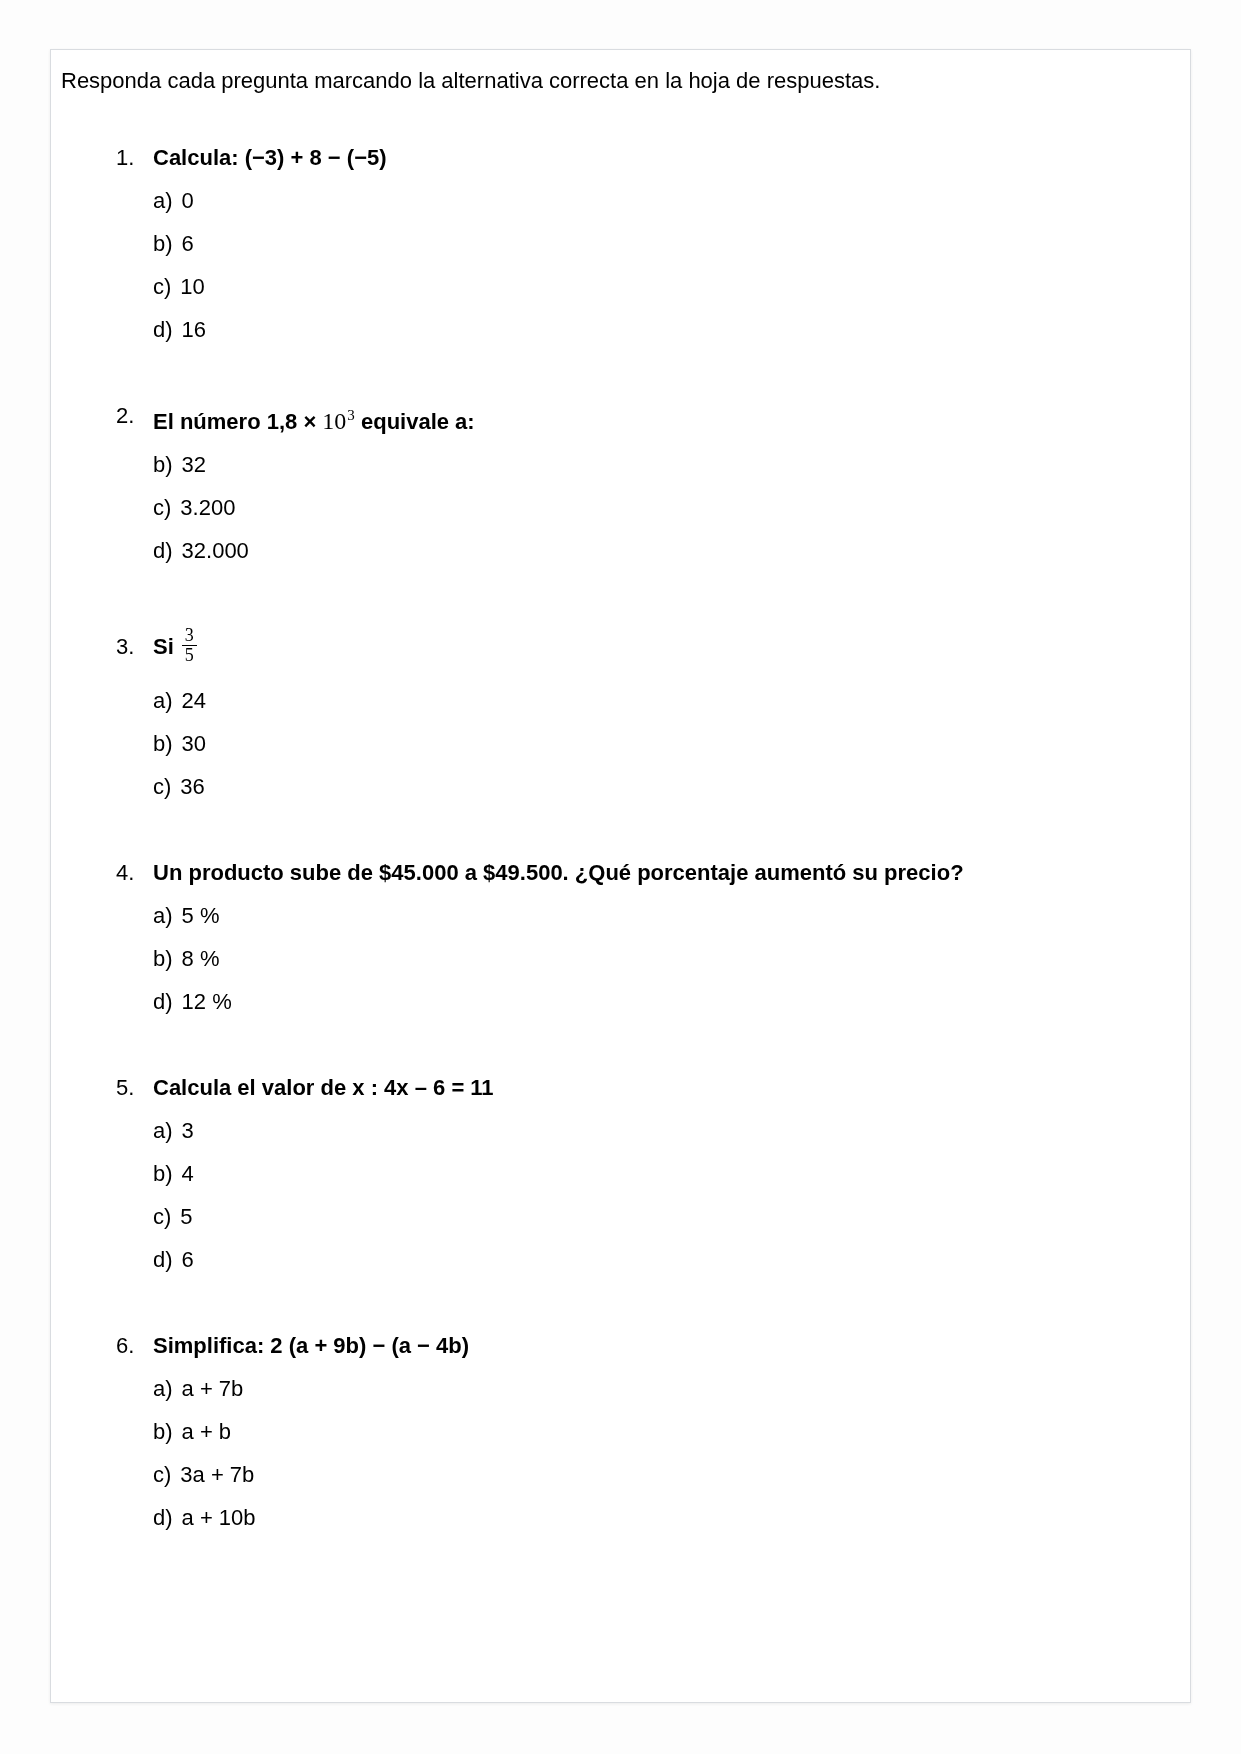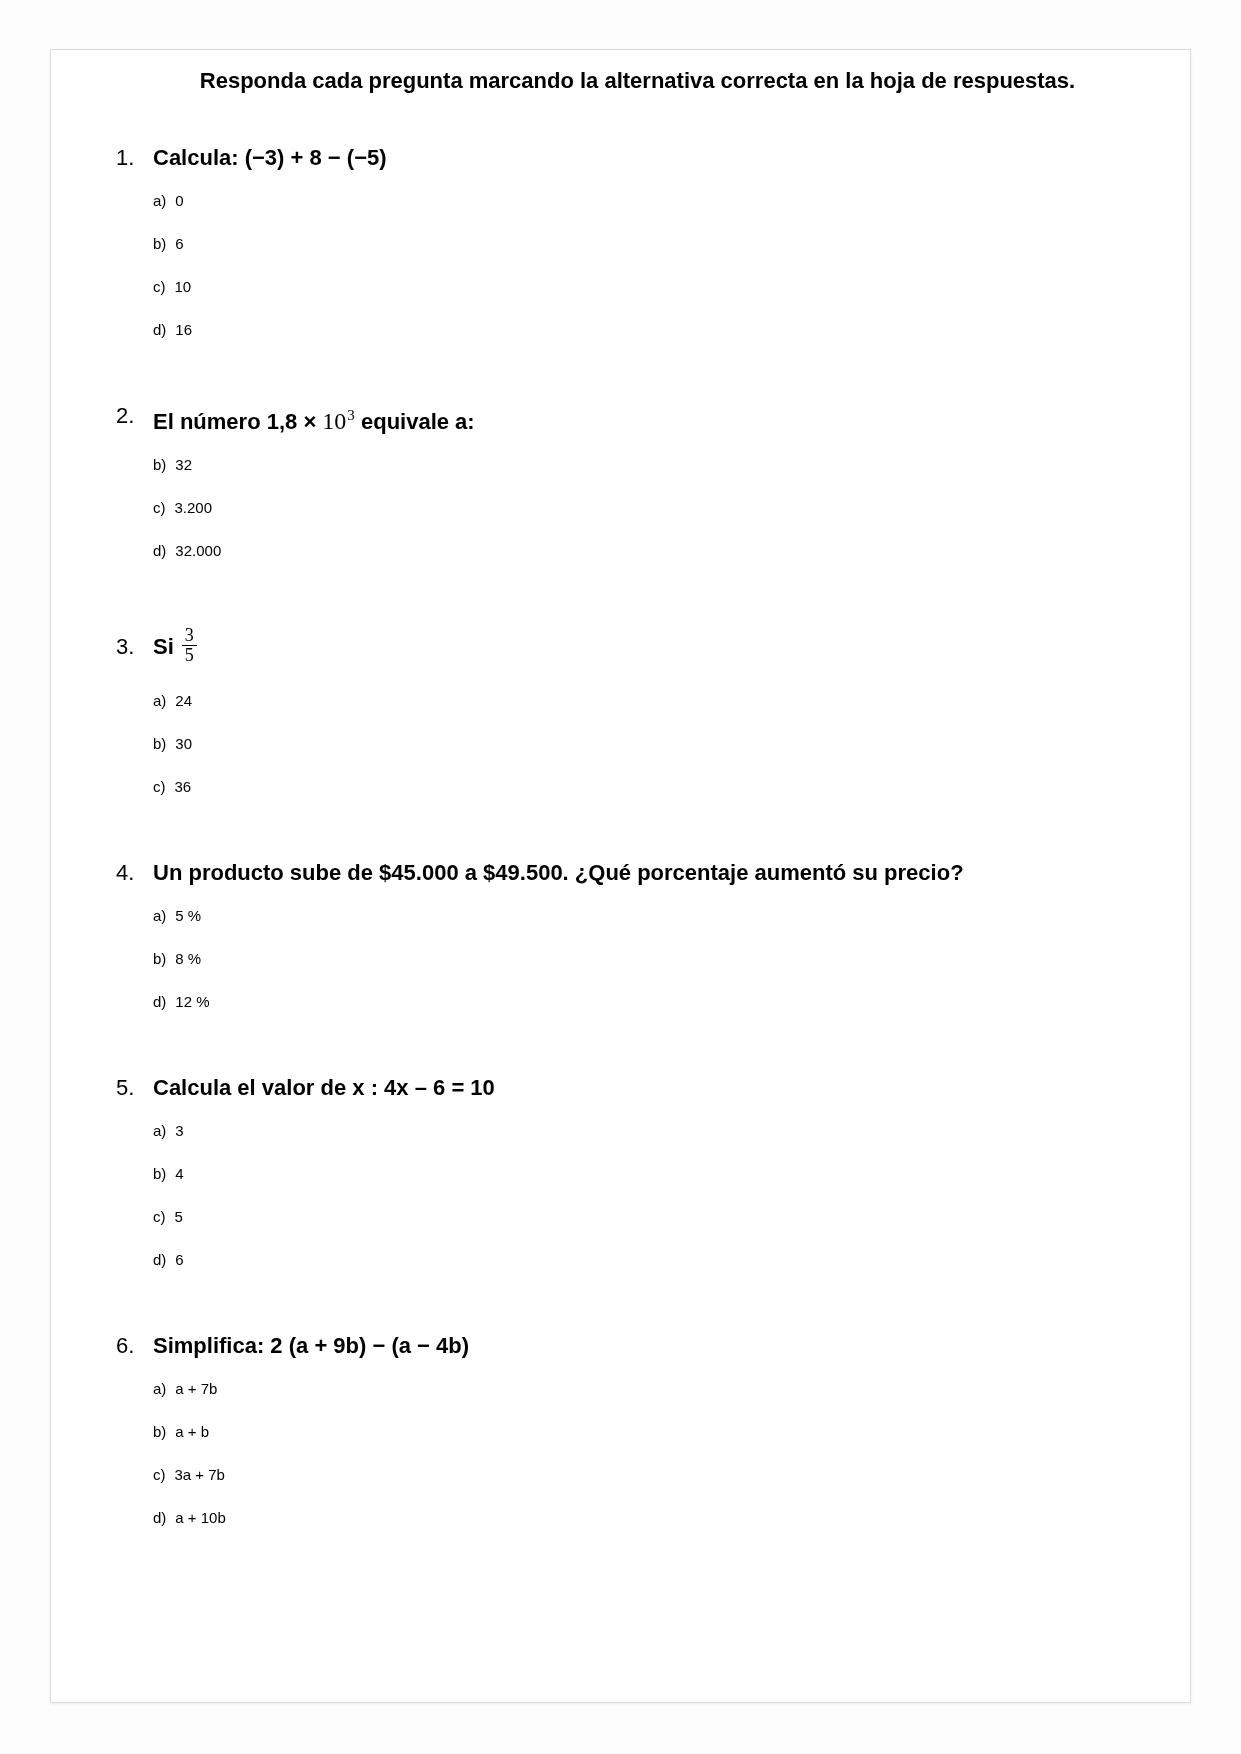--- a/index.html
+++ b/index.html
@@ -20,47 +20,46 @@
     height: 1654px;
     box-sizing: border-box;
     background: #ffffff;
     border: 1px solid #d9dce0;
     box-shadow: 0 1px 3px rgba(0,0,0,0.07);
   }
   .content {
     padding-top: 9px;
   }
   .instruction {
-    margin-left: 34px;
+    margin-left: 10px;
     font-size: 22px;
-    font-weight: bold;
+    font-weight: normal;
     line-height: 43px;
     white-space: nowrap;
-    text-align: center;
   }
   .question { margin-top: 43px; }
   .question.q-first { margin-top: 34px; }
   .q-line {
     position: relative;
     padding-left: 102px;
     font-size: 22px;
     font-weight: bold;
     line-height: 43px;
     white-space: nowrap;
   }
   .q-line.tall { line-height: 64px; }
   .q-num {
     position: absolute;
     left: 65px;
     top: 0;
     font-weight: 400;
   }
   .opt {
     padding-left: 102px;
-    font-size: 15px;
+    font-size: 22px;
     font-weight: 400;
     line-height: 43px;
     white-space: nowrap;
   }
   .opt-value { margin-left: 9px; }
   .pow {
     font-family: "Liberation Serif", serif;
     font-size: 24px;
     font-weight: normal;
   }
@@ -125,21 +124,21 @@
         <span>Un producto sube de $45.000 a $49.500. ¿Qué porcentaje aumentó su precio?</span>
       </div>
       <div class="opt"><span>a)</span><span class="opt-value">5 %</span></div>
       <div class="opt"><span>b)</span><span class="opt-value">8 %</span></div>
       <div class="opt"><span>d)</span><span class="opt-value">12 %</span></div>
     </div>
 
     <div class="question">
       <div class="q-line">
         <span class="q-num">5.</span>
-        <span>Calcula el valor de x : 4x – 6 = 10</span>
+        <span>Calcula el valor de x : 4x – 6 = 11</span>
       </div>
       <div class="opt"><span>a)</span><span class="opt-value">3</span></div>
       <div class="opt"><span>b)</span><span class="opt-value">4</span></div>
       <div class="opt"><span>c)</span><span class="opt-value">5</span></div>
       <div class="opt"><span>d)</span><span class="opt-value">6</span></div>
     </div>
 
     <div class="question">
       <div class="q-line">
         <span class="q-num">6.</span>

